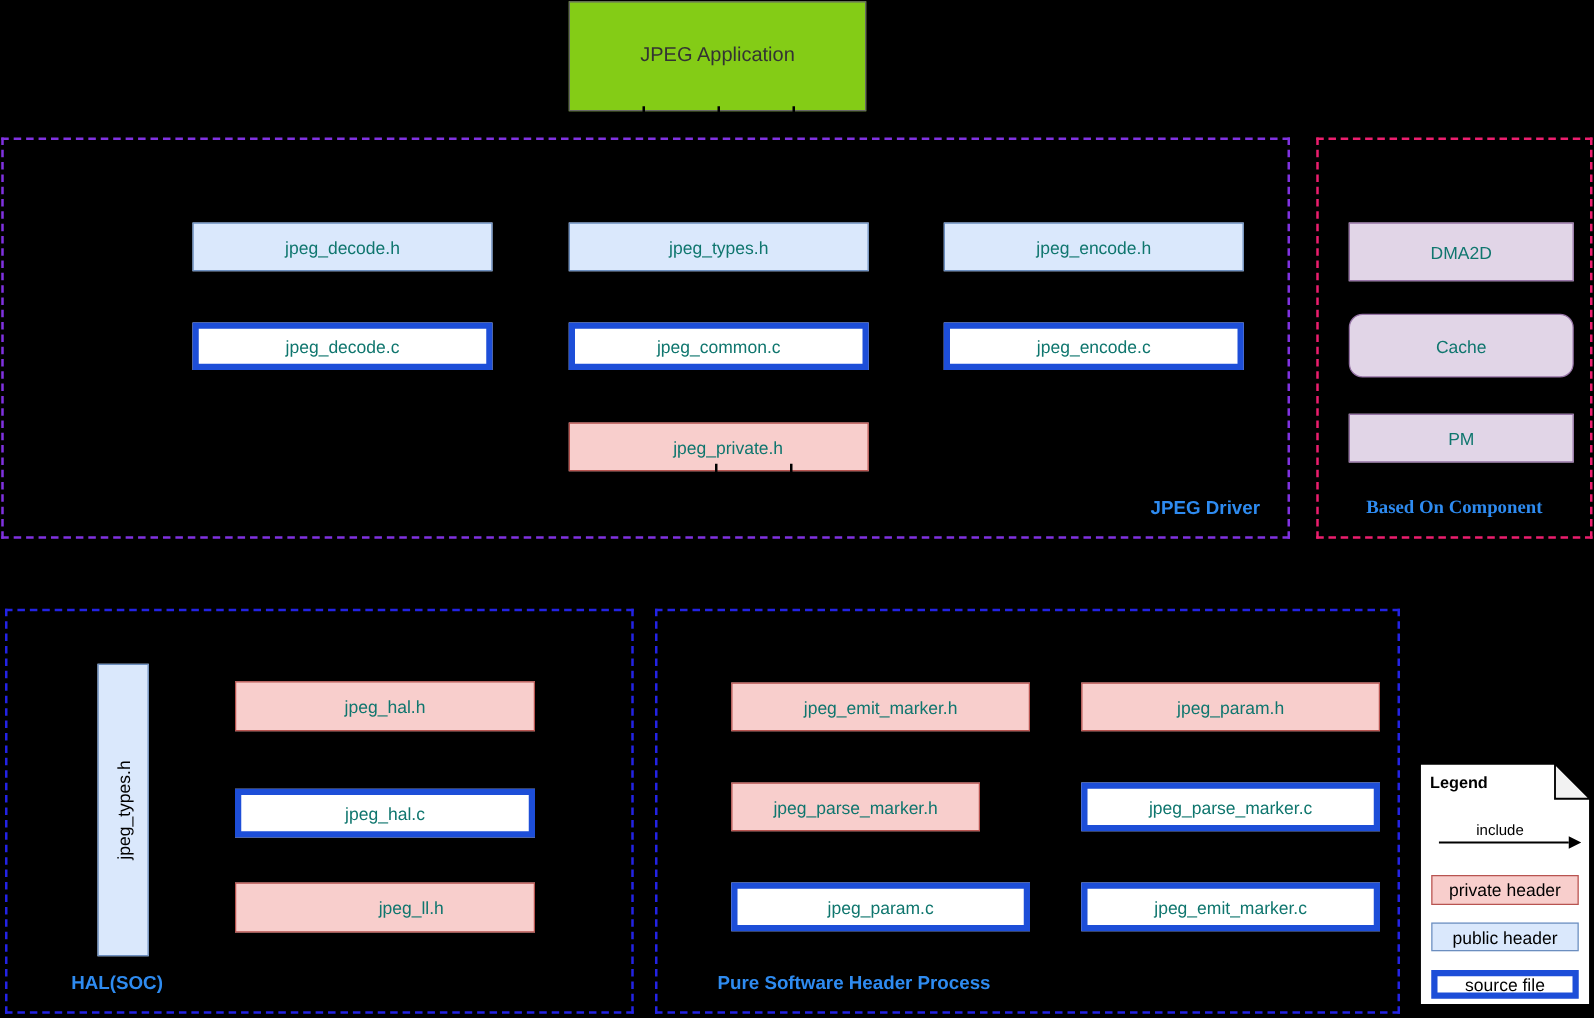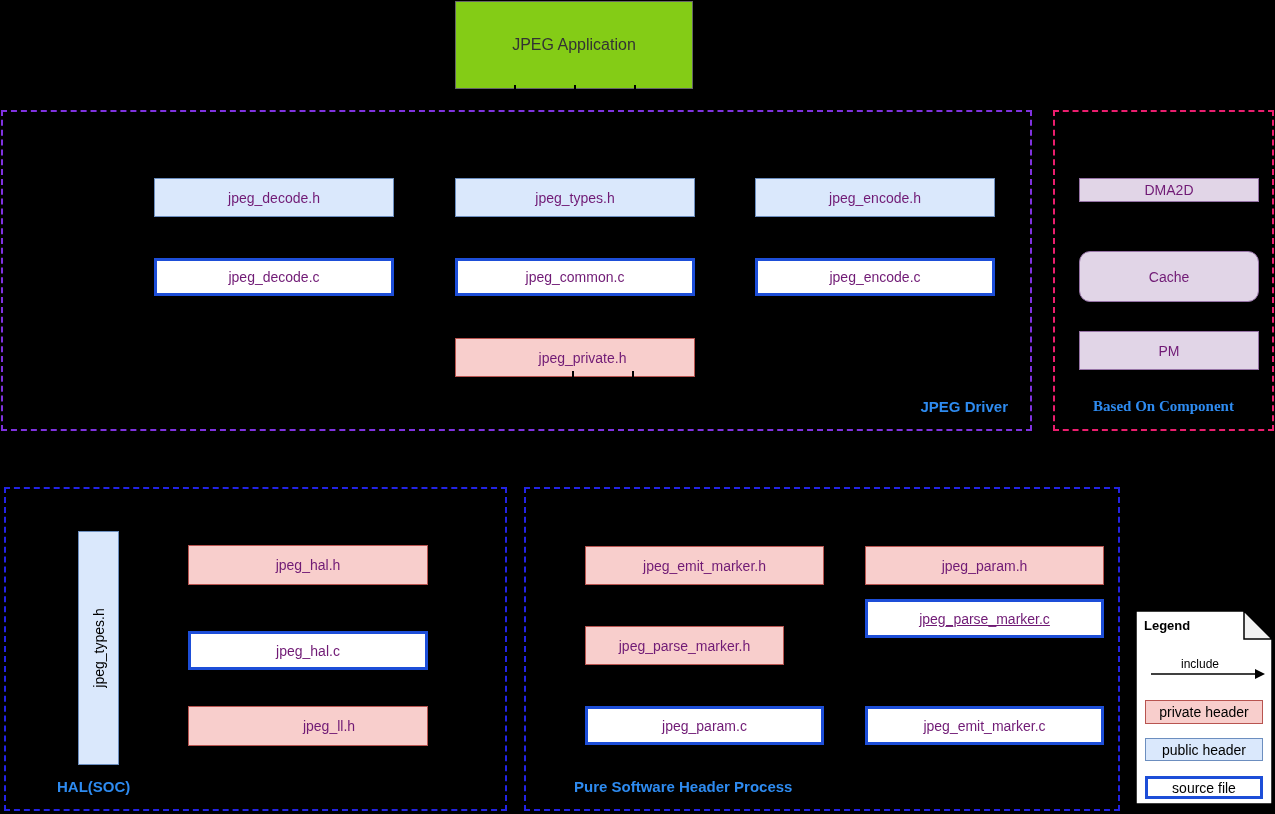--- a/index.html
+++ b/index.html
@@ -9,26 +9,26 @@
     font-family: "Liberation Sans", sans-serif;
     position: relative;
     overflow: hidden;
   }
   .abs { position: absolute; box-sizing: border-box; }
 
   
   .box {
     position: absolute; box-sizing: border-box;
     display: flex; align-items: center; justify-content: center;
-    font-size: 14px; color: #701a75; text-align: center;
+    font-size: 14px; color: #0f766e; text-align: center;
     white-space: nowrap;
   }
   .public    { background: #dae8fc; border: 1px solid #6c8ebf; }
   .private   { background: #f8cecc; border: 1px solid #b85450; }
-  .source    { background: #ffffff; border: 3px solid #1d4ed8; }
+  .source    { background: #ffffff; border: 5px solid #1d4ed8; }
   .component { background: #e1d5e7; border: 1px solid #9673a6; }
 
   .app-box {
     background: #84cc16; border: 1px solid #666;
     color: #333; font-size: 16px;
   }
 
   
   .container { position: absolute; box-sizing: border-box; }
   .driver-c { border: 2px dashed #8032e0; }
@@ -87,21 +87,21 @@
 <div class="box source" style="left:755px; top:258px; width:240px; height:38px;">jpeg_encode.c</div>
 
 <div class="box private" style="left:455px; top:338px; width:240px; height:39px;padding-left:15px;">jpeg_private.h</div>
 <div class="tick" style="left:572px; top:371px;"></div>
 <div class="tick" style="left:632px; top:371px;"></div>
 
 <div class="container based-c" style="left:1053px; top:110px; width:221px; height:321px;">
   <div class="c-label" style="left:50%; transform:translateX(-50%); bottom:14px;font-family:Liberation Serif, serif;">Based On Component</div>
 </div>
 
-<div class="box component" style="left:1079px; top:178px; width:180px; height:24px;">DMA2D</div>
+<div class="box component" style="left:1079px; top:178px; width:180px; height:47px;">DMA2D</div>
 <div class="box component" style="left:1079px; top:251px; width:180px; height:51px;border-radius:11px;">Cache</div>
 <div class="box component" style="left:1079px; top:331px; width:180px; height:39px;">PM</div>
 
 <div class="container blue-c" style="left:4px; top:487px; width:503px; height:324px;">
   <div class="c-label" style="left:51px; bottom:14px;">HAL(SOC)</div>
 </div>
 
 <div class="vert-box" style="left:78px; top:531px; width:41px; height:234px;">
   <span>jpeg_types.h</span>
 </div>
@@ -110,21 +110,21 @@
 <div class="box source" style="left:188px; top:631px; width:240px; height:39px;">jpeg_hal.c</div>
 <div class="box private" style="left:188px; top:706px; width:240px; height:40px;padding-left:42px;">jpeg_ll.h</div>
 
 <div class="container blue-c" style="left:524px; top:487px; width:596px; height:324px;">
   <div class="c-label" style="left:48px; bottom:14px;">Pure Software Header Process</div>
 </div>
 
 <div class="box private" style="left:585px; top:546px; width:239px; height:39px;">jpeg_emit_marker.h</div>
 <div class="box private" style="left:865px; top:546px; width:239px; height:39px;">jpeg_param.h</div>
 <div class="box private" style="left:585px; top:626px; width:199px; height:39px;">jpeg_parse_marker.h</div>
-<div class="box source" style="left:865px; top:599px; width:239px; height:39px;text-decoration:underline;">jpeg_parse_marker.c</div>
+<div class="box source" style="left:865px; top:626px; width:239px; height:39px;">jpeg_parse_marker.c</div>
 <div class="box source" style="left:585px; top:706px; width:239px; height:39px;">jpeg_param.c</div>
 <div class="box source" style="left:865px; top:706px; width:239px; height:39px;">jpeg_emit_marker.c</div>
 
 <div class="abs" style="left:1135px; top:610px; width:138px; height:195px;">
   <svg width="138" height="195" style="position:absolute; left:0; top:0;">
     <path d="M1,1 H109 L137,29 V194 H1 Z" fill="#ffffff" stroke="#000000" stroke-width="1.5"></path>
     <path d="M109,1 L137,29 H109 Z" fill="#f2f2f2" stroke="#000000" stroke-width="1.5"></path>
   </svg>
   <div class="legend-title" style="left:9px; top:8px;">Legend</div>
   <div class="legend-include" style="left:0; top:47px; width:130px;">include</div>

